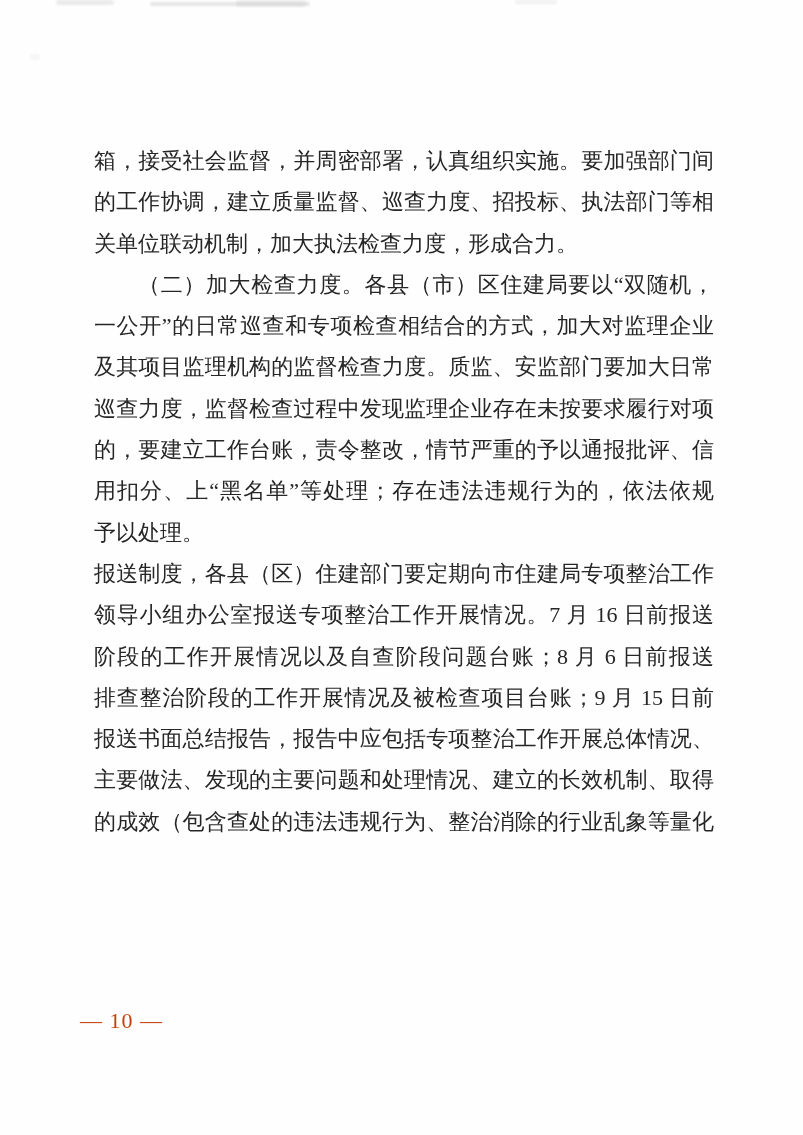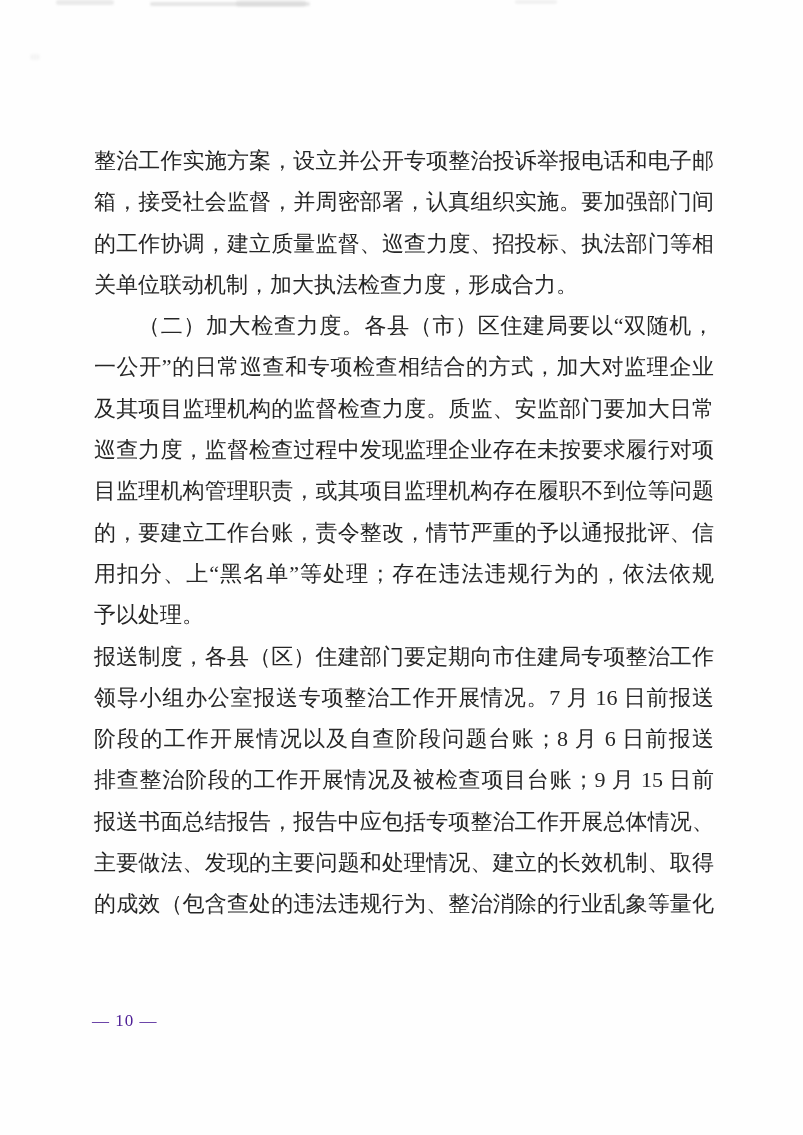--- a/index.html
+++ b/index.html
@@ -38,25 +38,25 @@
     text-indent: 44px;
   }
   .line.para-end {
     text-align-last: left;
   }
   .lead {
     font-weight: 400;
   }
   .page-num {
     position: absolute;
-    left: 92px;
+    left: 80px;
     top: 1006px;
-    font-size: 17px;
+    font-size: 22px;
     line-height: 30px;
-    color: #4c1d95;
+    color: #c2410c;
     letter-spacing: 1px;
     font-family: "Liberation Serif", "DejaVu Serif", serif;
   }
   .artifact {
     position: absolute;
     background: #b9b9b9;
     opacity: 0.28;
     border-radius: 3px;
     filter: blur(1px);
   }
@@ -70,29 +70,27 @@
 <body>
 
 <div class="sheet">
   <div class="artifact a1"></div>
   <div class="artifact a2"></div>
   <div class="artifact a3"></div>
   <div class="artifact a4"></div>
   <div class="artifact a5"></div>
 
   <div class="doc-body">
-      <div class="line"><span>整治工作实施方案，设立并公开专项整治投诉举报电话和电子邮</span></div>
       <div class="line"><span>箱，接受社会监督，并周密部署，认真组织实施。要加强部门间</span></div>
       <div class="line"><span>的工作协调，建立质量监督、巡查力度、招投标、执法部门等相</span></div>
       <div class="line para-end"><span>关单位联动机制，加大执法检查力度，形成合力。</span></div>
       <div class="line indent"><span class="lead">（二）加大检查力度。</span><span>各县（市）区住建局要以“双随机，</span></div>
       <div class="line"><span>一公开”的日常巡查和专项检查相结合的方式，加大对监理企业</span></div>
       <div class="line"><span>及其项目监理机构的监督检查力度。质监、安监部门要加大日常</span></div>
       <div class="line"><span>巡查力度，监督检查过程中发现监理企业存在未按要求履行对项</span></div>
-      <div class="line"><span>目监理机构管理职责，或其项目监理机构存在履职不到位等问题</span></div>
       <div class="line"><span>的，要建立工作台账，责令整改，情节严重的予以通报批评、信</span></div>
       <div class="line"><span>用扣分、上“黑名单”等处理；存在违法违规行为的，依法依规</span></div>
       <div class="line para-end"><span>予以处理。</span></div>
       <div class="line"><span>报送制度，各县（区）住建部门要定期向市住建局专项整治工作</span></div>
       <div class="line"><span>领导小组办公室报送专项整治工作开展情况。7 月 16 日前报送</span></div>
       <div class="line"><span>阶段的工作开展情况以及自查阶段问题台账；8 月 6 日前报送</span></div>
       <div class="line"><span>排查整治阶段的工作开展情况及被检查项目台账；9 月 15 日前</span></div>
       <div class="line"><span>报送书面总结报告，报告中应包括专项整治工作开展总体情况、</span></div>
       <div class="line"><span>主要做法、发现的主要问题和处理情况、建立的长效机制、取得</span></div>
       <div class="line"><span>的成效（包含查处的违法违规行为、整治消除的行业乱象等量化</span></div>

